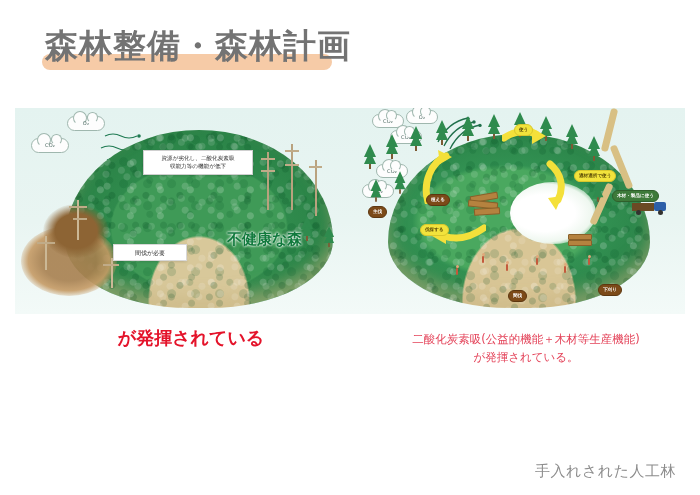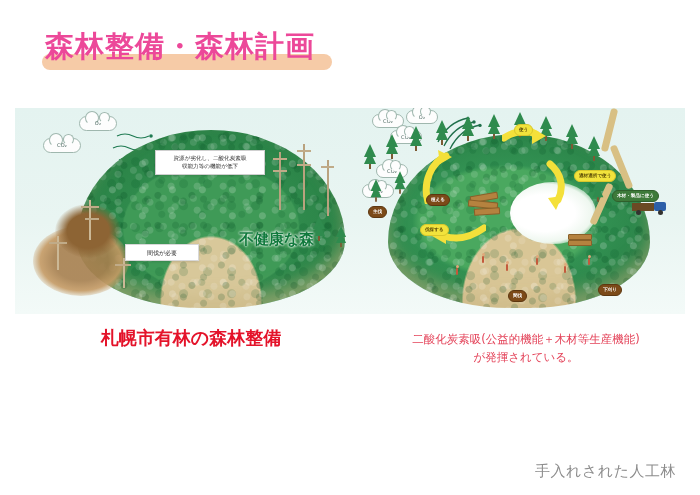--- a/index.html
+++ b/index.html
@@ -12,33 +12,33 @@
   #slide{position:absolute;inset:0;width:700px;height:495px;}
 
   
   .title-wrap{position:absolute;left:45px;top:22px;height:48px;}
   .title-bar{
     position:absolute;left:-3px;top:32px;width:290px;height:16px;
     background:#f6cba7;border-radius:9px;z-index:1;
   }
   .title-text{
     position:relative;z-index:2;
-    font-size:29px;font-weight:700;color:#ec4899;
+    font-size:33px;font-weight:700;color:#737373;
     letter-spacing:1px;line-height:48px;white-space:nowrap;
     font-family:"DejaVu Sans",sans-serif;
   }
 
   
   .panel{
     position:absolute;left:15px;top:108px;width:670px;height:206px;
     background:linear-gradient(180deg,#e4f3f0 0%,#e9f5f2 55%,#f3faf8 100%);
     overflow:hidden;
   }
   .half{position:absolute;top:0;height:100%;}
-  .half.left{left:12px;width:340px;}
+  .half.left{left:0;width:340px;}
   .half.right{left:345px;width:325px;}
 
   
   .mound{
     position:absolute;border-radius:50% 50% 46% 46%/62% 62% 38% 38%;
   }
   .mound.sick{
     left:50px;top:22px;width:268px;height:178px;
     background:
       radial-gradient(ellipse at 50% 96%, #d8c89a 0 26%, rgba(216,200,154,0) 27%),
@@ -447,21 +447,21 @@
       <div class="person" style="left:146px;top:156px;"></div>
       <div class="person" style="left:176px;top:150px;"></div>
       <div class="person" style="left:204px;top:158px;"></div>
       <div class="person" style="left:228px;top:150px;"></div>
       <div class="person" style="left:96px;top:160px;"></div>
     </div>
 
   </div>
 
   <div class="cap left-cap">
-    <div class="head">札幌市有林の森林整備</div>
+    <div class="head">が発揮されている</div>
   </div>
 
   <div class="cap right-cap">
     <div class="sub">二酸化炭素吸(公益的機能＋木材等生産機能)
 が発揮されている。</div>
   </div>
 
   <div class="footer">手入れされた人工林</div>
 
 </div>

